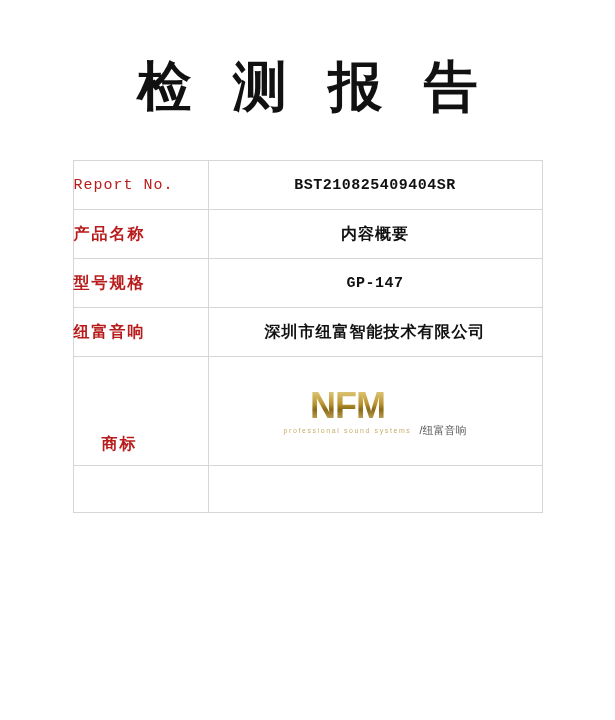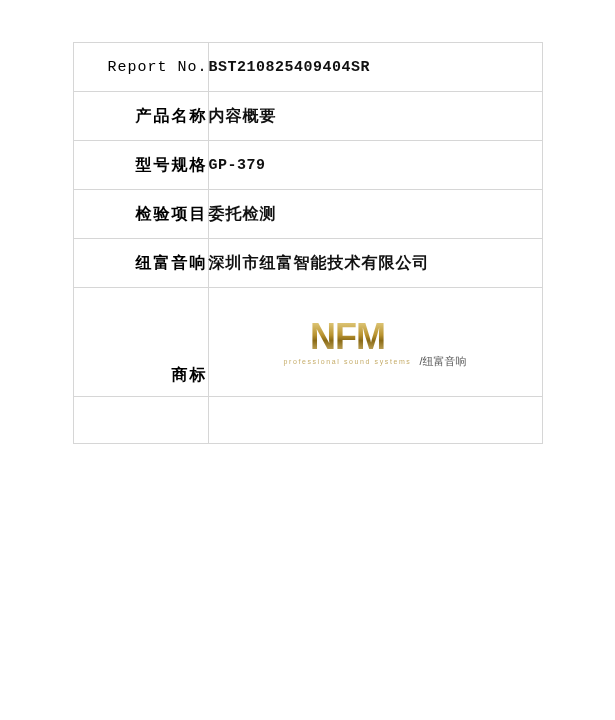--- a/index.html
+++ b/index.html
@@ -49,30 +49,30 @@
     border-collapse: collapse;
     table-layout: fixed;
   }
   table.report td {
     border: 1px solid #d6d6d6;
     padding: 0;
     vertical-align: middle;
   }
   td.label {
     width: 134px;
-    text-align: right;
+    text-align: left;
     font-family: "Liberation Serif", serif;
     font-size: 16px;
     font-weight: bold;
-    color: #000000;
+    color: #b91c1c;
     letter-spacing: 2px;
     height: 48px;
   }
   td.value {
-    text-align: left;
+    text-align: center;
     font-family: "Liberation Serif", serif;
     font-size: 16px;
     font-weight: bold;
     color: #111111;
     letter-spacing: 1px;
     height: 48px;
   }
   td.value.mono {
     font-family: "Liberation Mono", monospace;
     font-size: 15px;
@@ -83,20 +83,21 @@
     font-size: 15px;
     font-weight: normal;
     letter-spacing: 1px;
   }
   tr.row-logo td {
     height: 98px;
   }
   tr.row-logo td.label {
     vertical-align: bottom;
     padding-bottom: 10px;
+    padding-left: 28px;
   }
   tr.row-blank td {
     height: 46px;
   }
   .logo-cell {
     display: flex;
     align-items: center;
     justify-content: center;
     gap: 8px;
     height: 98px;
@@ -131,39 +132,36 @@
     align-self: flex-end;
     margin-bottom: 22px;
     margin-top: 47px;
   }
 </style>
 </head>
 <body>
 
 <div class="page">
 
+  <div class="title-main">检 测 报 告</div>
 
   <div class="table-wrap">
     <table class="report">
       <tbody>
         <tr class="row-report">
           <td class="label">Report No.</td>
           <td class="value mono">BST210825409404SR</td>
         </tr>
         <tr>
           <td class="label">产品名称</td>
           <td class="value">内容概要</td>
         </tr>
         <tr>
           <td class="label">型号规格</td>
-          <td class="value mono">GP-379</td>
-        </tr>
-        <tr>
-          <td class="label">检验项目</td>
-          <td class="value">委托检测</td>
+          <td class="value mono">GP-147</td>
         </tr>
         <tr>
           <td class="label">纽富音响</td>
           <td class="value">深圳市纽富智能技术有限公司</td>
         </tr>
         <tr class="row-logo">
           <td class="label">商标</td>
           <td>
             <div class="logo-cell">
               <div class="logo-block">

